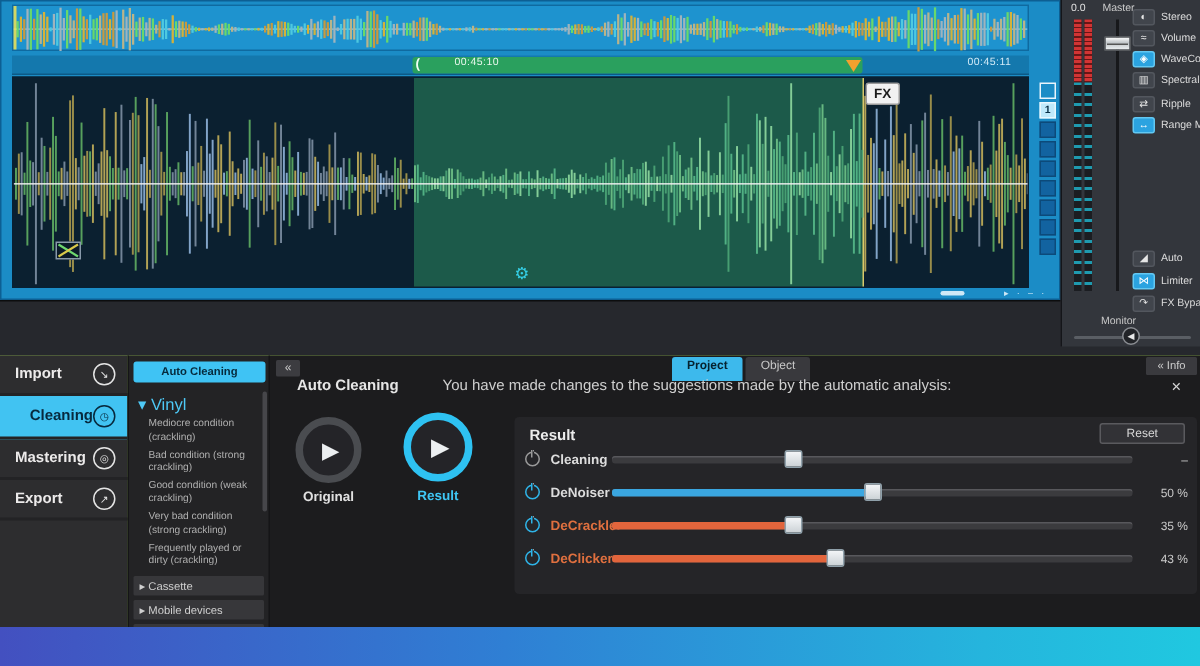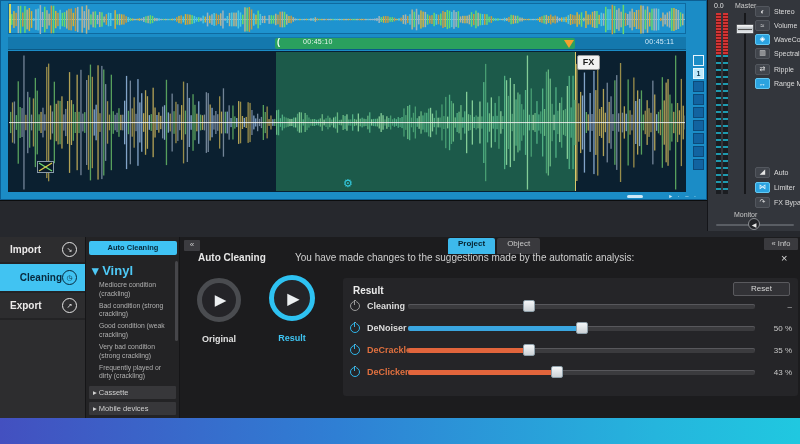--- a/index.html
+++ b/index.html
@@ -69,21 +69,21 @@
   #sidebar{position:absolute;left:0;top:0;width:85px;height:181px;background:#2d2d2f;}
   .side-item{height:27px;border-bottom:2px solid #232325;display:flex;align-items:center;padding:0 8px 0 10px;color:#eceaea;}
   .side-item .slabel{font-size:10px;font-weight:bold;flex:1;}
   .side-item .scirc{width:15px;height:15px;border:1.3px solid #e4e4e4;border-radius:50%;display:flex;align-items:center;justify-content:center;font-size:7px;color:#e4e4e4;flex:none;}
   .side-item.active{background:#41c3f2;color:#07293d;height:29px;text-align:right;}
   .side-item.active .scirc{border-color:#07293d;color:#07293d;}
   .side-item .sid{font-size:5.5px;font-weight:bold;}
 
   #plist{position:absolute;left:85px;top:0;width:95px;height:181px;background:#232325;border-left:1px solid #151517;border-right:1px solid #151517;padding:4px 3px 0 3px;}
   #auto-btn{width:88px;height:14px;background:#3fc3f4;border-radius:2px;color:#062a3c;font-size:7.5px;font-weight:bold;text-align:center;line-height:14px;}
-  #vinyl-head{margin:8px 0 2px 3px;color:#4ec9f6;font-size:13px;font-weight:bold;}
+  #vinyl-head{margin:8px 0 2px 3px;color:#4ec9f6;font-size:11px;font-weight:normal;}
   .pitem{margin:3px 0 0 10px;width:76px;color:#b0b0b0;font-size:6.8px;line-height:1.3;}
   .pcat{margin-top:3px;height:13px;background:#37373a;border-radius:1px;color:#d0d0d0;font-size:7.5px;line-height:13px;padding-left:4px;}
   #plist-scroll{position:absolute;right:1px;top:24px;width:3px;height:80px;background:#46464a;border-radius:2px;}
 
   #mainpanel{position:absolute;left:180px;top:0;width:620px;height:181px;background:#1c1c1e;}
   #collapse-btn{position:absolute;left:4px;top:3px;width:16px;height:11px;background:#3c3c40;border-radius:1px;color:#cccccc;font-size:8px;text-align:center;line-height:10px;}
   #tabs{position:absolute;left:268px;top:1px;display:flex;gap:2px;}
   .tab{height:16px;padding:0 10px;font-size:8px;line-height:12px;border-radius:2px 2px 0 0;}
   .tab.active{background:#3db9ec;color:#06222f;font-weight:bold;}
   .tab.inactive{background:#39393d;color:#c8c8c8;}
@@ -91,21 +91,21 @@
   #close-btn{position:absolute;left:601px;top:16px;color:#d8d8d8;font-size:11px;line-height:11px;}
   #panel-title{position:absolute;left:18px;top:15px;color:#e6e6e6;font-size:10px;font-weight:bold;}
   #panel-msg{position:absolute;left:115px;top:15px;color:#cfcfcf;font-size:10px;}
   .playwrap{position:absolute;text-align:center;}
   #orig-wrap{left:11px;top:41px;width:56px;}
   #res-wrap{left:82px;top:38px;width:60px;}
   .pcirc{margin:0 auto;border-radius:50%;background:#242428;display:flex;align-items:center;justify-content:center;color:#eceff1;}
   #orig-circ{width:44px;height:44px;border:5px solid #4a4c50;font-size:15px;}
   #res-circ{width:46px;height:46px;border:5px solid #2ec2f2;font-size:16px;}
   .pcirc span{margin-left:3px;}
-  .plabel{margin-top:12px;font-size:9px;font-weight:bold;}
+  .plabel{margin-top:4px;font-size:9px;font-weight:bold;}
   #orig-wrap .plabel{color:#e0e0e0;}
   #res-wrap .plabel{color:#3fc6f4;}
 
   #resultbox{position:absolute;left:163px;top:41px;width:455px;height:118px;background:#252528;border-radius:3px;}
   #result-title{position:absolute;left:10px;top:7px;color:#ececec;font-size:10px;font-weight:bold;}
   #reset-btn{position:absolute;left:390px;top:4px;width:57px;height:14px;background:#323236;border:1px solid #5a5a5e;border-radius:2px;color:#d8d8d8;font-size:8px;text-align:center;line-height:12px;}
   .srow{position:absolute;left:0;width:455px;height:18px;}
   .srow .pwr{position:absolute;left:7px;top:3px;width:10px;height:10px;border:1.3px solid #9a9a9a;border-radius:50%;}
   .srow .pwr::after{content:"";position:absolute;left:3.2px;top:-2px;width:1.3px;height:5px;background:#252528;box-shadow:0 1px 0 0 #9a9a9a inset;border-left:1.3px solid #9a9a9a;}
   .srow.on .pwr{border-color:#2fb4e8;}
@@ -920,20 +920,24 @@
     <div id="sidebar">
       <div class="side-item">
           <span class="slabel">Import</span>
           <span class="scirc">↘</span>
         </div>
       <div class="side-item active">
           <span class="slabel">Cleaning</span>
           <span class="scirc">◷</span>
         </div>
       <div class="side-item">
+          <span class="slabel">Mastering</span>
+          <span class="scirc">◎</span>
+        </div>
+      <div class="side-item">
           <span class="slabel">Export</span>
           <span class="scirc">↗</span>
         </div>
     </div>
 
     <div id="plist">
       <div id="auto-btn">Auto Cleaning</div>
       <div id="vinyl-head"><span>▾</span> <span>Vinyl</span></div>
       <div class="pitem">Mediocre condition (crackling)</div>
       <div class="pitem">Bad condition (strong crackling)</div>

